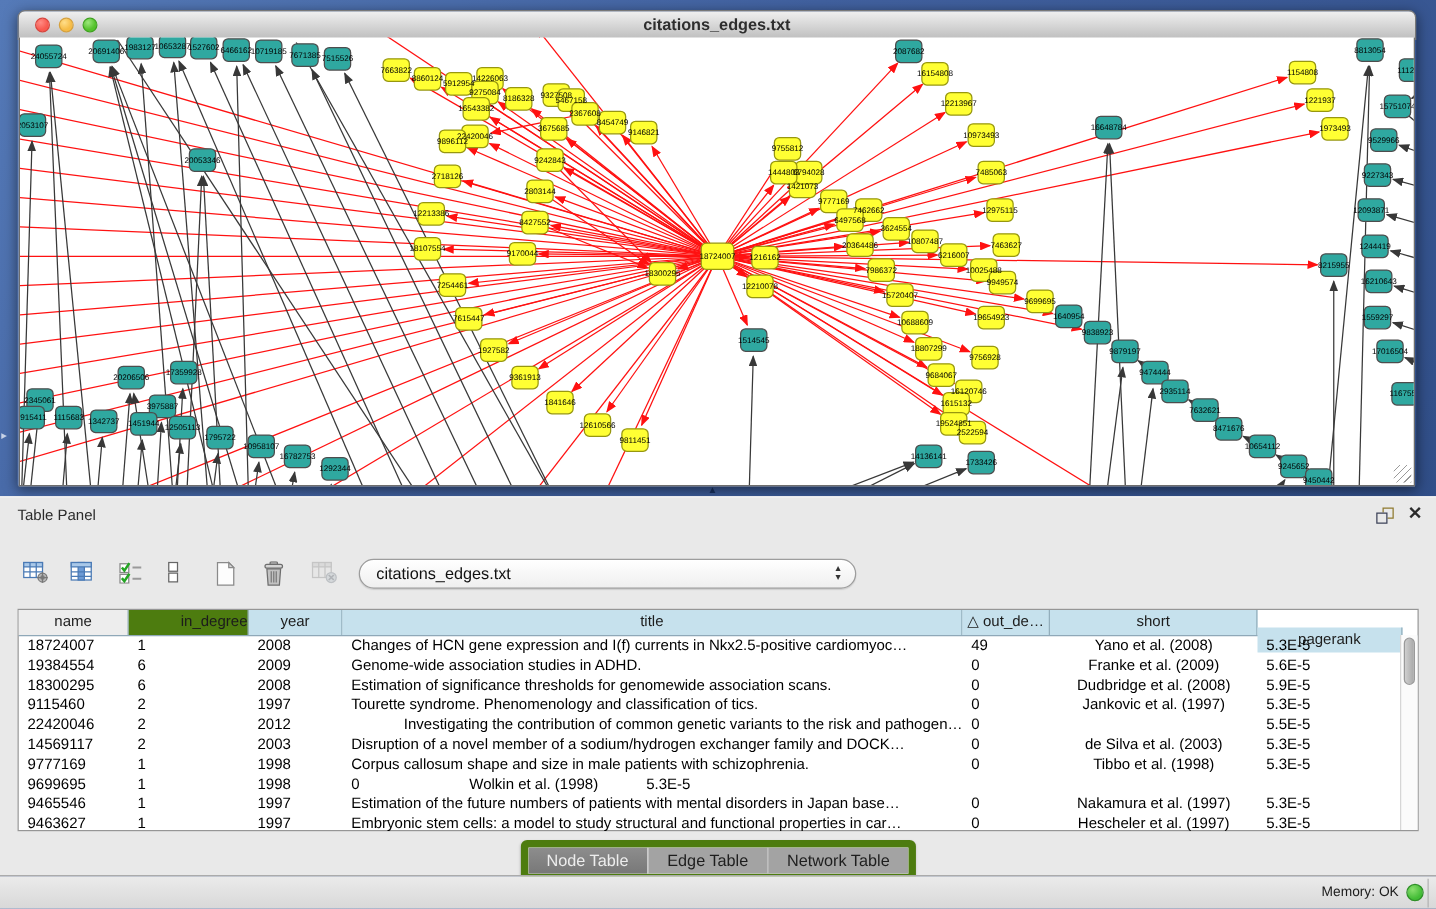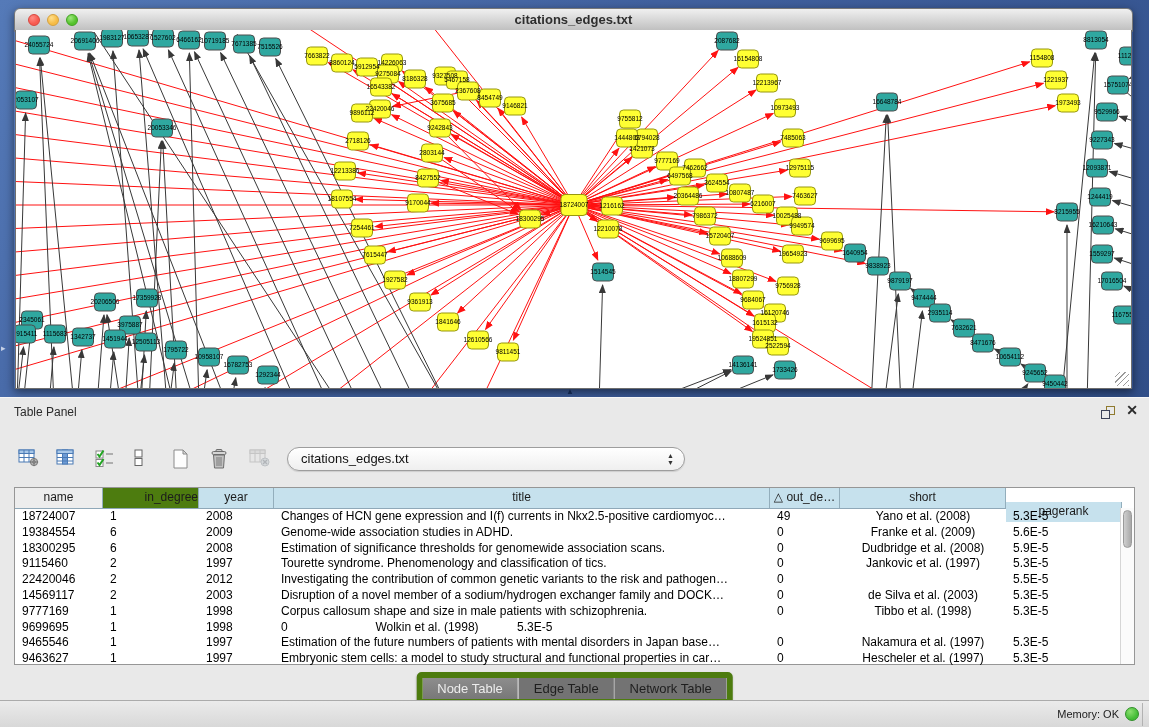--- a/index.html
+++ b/index.html
@@ -65,21 +65,21 @@
   .td.center{text-align:center;padding-left:0;}
   #vscroll{position:absolute;right:0px;top:20px;width:13px;height:156px;
     background:#FBFBFB;border-left:1px solid #D6D6D6;}
   #vthumb{position:absolute;left:2px;top:2px;width:9px;height:38px;border-radius:5px;
     background:linear-gradient(90deg,#CFCFCF,#A9A9A9);border:1px solid #9a9a9a;box-sizing:border-box;}
 
   
   #tabs{position:absolute;left:50%;top:274px;transform:translateX(-50%);display:flex;
     border:6px solid #4d7c0f;border-radius:5px;overflow:hidden;background:#fff;
     box-shadow:0 1px 2px rgba(0,0,0,.18);}
-  .tab{padding:3px 15px;font-size:13px;color:#1e1e1e;border-right:1px solid #C4C4C4;background:#737373;}
+  .tab{padding:3px 15px;font-size:13px;color:#1e1e1e;border-right:1px solid #C4C4C4;background:#a3a3a3;}
   .tab:last-child{border-right:none;}
   .tab.sel{background:linear-gradient(#8D8D8D,#787878);color:#EDEDED;}
 
   
   #status-bar{position:absolute;left:0;top:700px;width:1149px;height:27px;
     background:linear-gradient(#EBEBEB,#D8D8D8);border-top:1px solid #ABABAB;box-sizing:border-box;}
   #memory{position:absolute;right:30px;top:0;height:26px;line-height:26px;font-size:11px;color:#1c1c1c;}
   #mem-dot{position:absolute;right:10px;top:6px;width:14px;height:14px;border-radius:50%;
     background:radial-gradient(circle at 35% 30%,#8ADF6E,#43BC36 65%);border:1px solid #2E8F27;box-sizing:border-box;}
   #status-sep{position:absolute;right:6px;top:2px;width:1px;height:23px;background:#B2B2B2;}
@@ -645,21 +645,21 @@
             <div class="td" style="width: 75px;">1997</div>
             <div class="td" style="width: 496px;">Tourette syndrome. Phenomenology and classification of tics.</div>
             <div class="td" style="width: 70px;">0</div>
             <div class="td center" style="width: 166px;">Jankovic et al. (1997)</div>
             <div class="td" style="width: 116px;">5.3E-5</div>
           </div>
           <div class="tr">
             <div class="td" style="width: 88px;">22420046</div>
             <div class="td" style="width: 96px;">2</div>
             <div class="td" style="width: 75px;">2012</div>
-            <div class="td" style="width: 496px;">Investigating the contribution of common genetic variants to the risk and pathogen…</div>
+            <div class="td" style="width: 496px; text-align: right;">Investigating the contribution of common genetic variants to the risk and pathogen…</div>
             <div class="td" style="width: 70px;">0</div>
             <div class="td center" style="width: 166px; margin-top: 28px;">Stergiakouli et al. (2012)</div>
             <div class="td" style="width: 116px;">5.5E-5</div>
           </div>
           <div class="tr">
             <div class="td" style="width: 88px;">14569117</div>
             <div class="td" style="width: 96px;">2</div>
             <div class="td" style="width: 75px;">2003</div>
             <div class="td" style="width: 496px;">Disruption of a novel member of a sodium/hydrogen exchanger family and DOCK…</div>
             <div class="td" style="width: 70px;">0</div>

